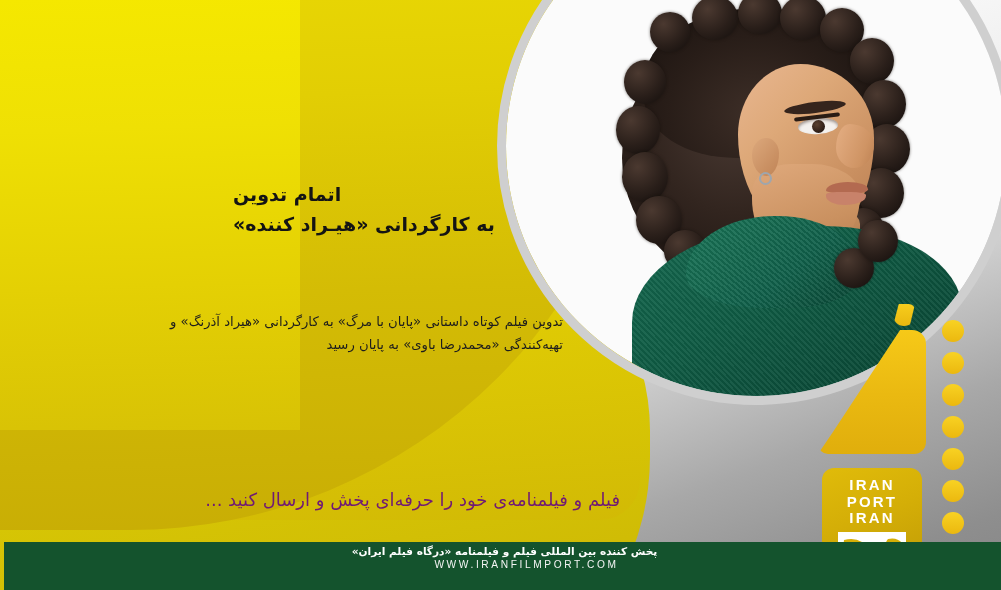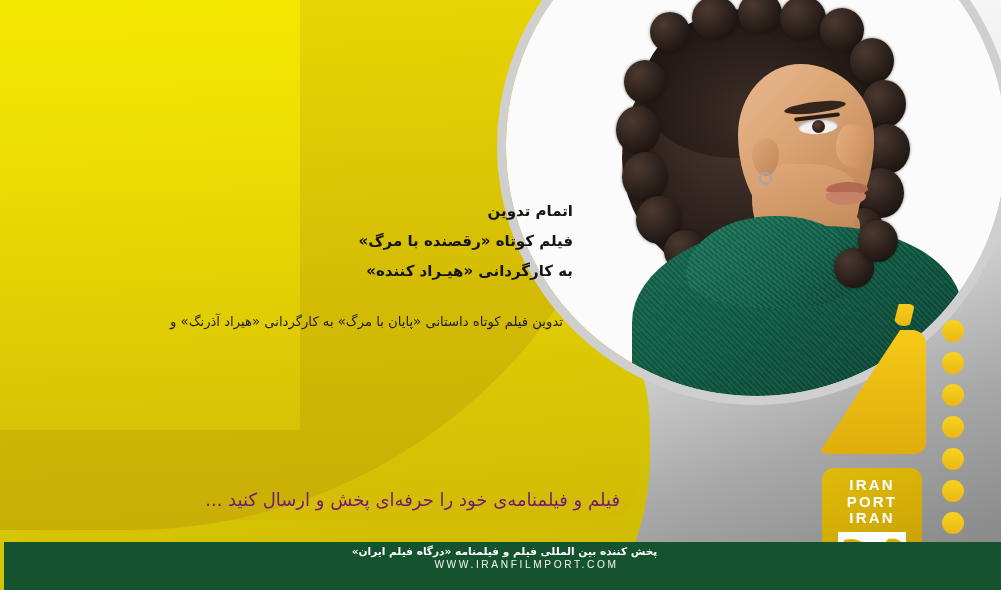--- a/index.html
+++ b/index.html
@@ -218,27 +218,27 @@
   }
   .logo-map{
     position:absolute;
     left:50%;top:62px;
     transform:translateX(-50%);
   }
 
   
   .headline{
     position:absolute;
-    right:428px;top:196px;
+    right:428px;top:179px;
     width:340px;
-    text-align:right;
+    text-align:left;
     direction:rtl;
     color:#141414;
     font-weight:700;
-    font-size:15px;
+    font-size:19px;
     line-height:30px;
     letter-spacing:-0.2px;
   }
   .headline .hl-line{display:block;white-space:nowrap;}
   .subhead{
     position:absolute;
     right:438px;top:310px;
     width:520px;
     text-align:right;
     direction:rtl;
@@ -374,26 +374,26 @@
         <path d="M2 2 L70 2 L70 16 Q70 44 36 44 Q2 44 2 16 Z" fill="#ffffff"></path>
         <path d="M8 10 q10 -3 18 2 q4 5 2 10 q-6 7 -14 5 q-8 -3 -6 -17 z" fill="#d4ae07"></path>
         <path d="M30 18 q10 -5 20 0 q5 6 1 12 q-10 8 -19 1 q-5 -7 -2 -13 z" fill="#d4ae07"></path>
         <path d="M52 9 q9 -2 14 4 q2 8 -4 12 q-8 3 -12 -4 q-2 -8 2 -12 z" fill="#d4ae07"></path>
       </svg>
     </div>
   </div>
 
   <div class="headline">
     <span class="hl-line">اتمام تدوین</span>
-    <span class="hl-line">فیلم کوتاه «رقصنده با مرگ»</span>
     <span class="hl-line">به کارگردانی «هیـراد کننده»</span>
   </div>
 
   <div class="subhead">
     <span class="sh-line">تدوین فیلم کوتاه داستانی «پایان با مرگ» به کارگردانی «هیراد آذرنگ» و</span>
+    <span class="sh-line">تهیه‌کنندگی «محمدرضا باوی» به پایان رسید</span>
   </div>
 
   <div class="tagline">فیلم و فیلمنامه‌ی خود را حرفه‌ای پخش و ارسال کنید ...</div>
 
   <div class="footer">
     <div class="f-fa">پخش کننده بین المللی فیلم و فیلمنامه «درگاه فیلم ایران»</div>
     <div class="f-url">WWW.IRANFILMPORT.COM</div>
   </div>
 
 </div>

